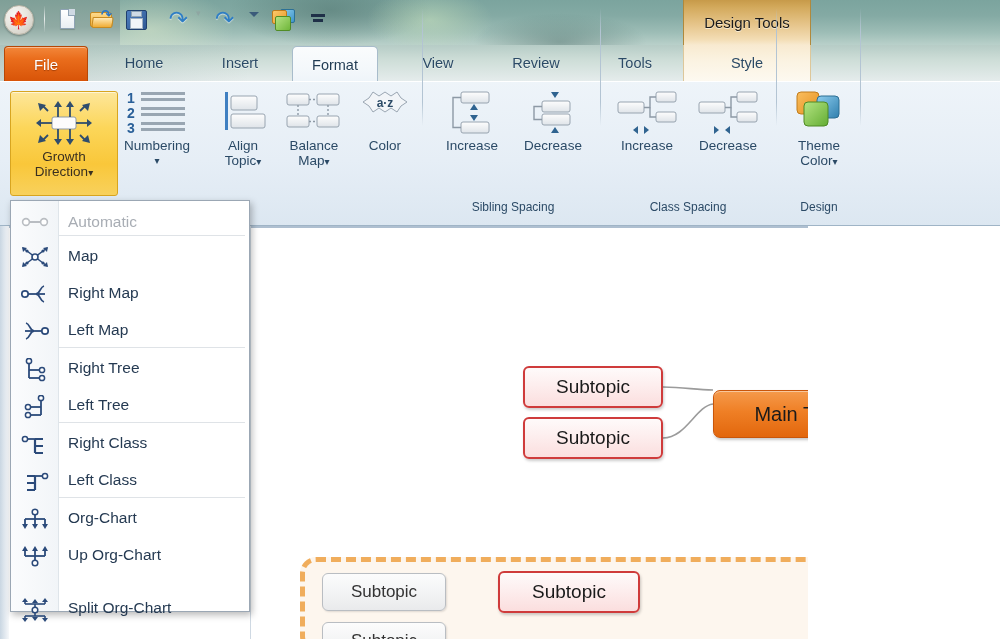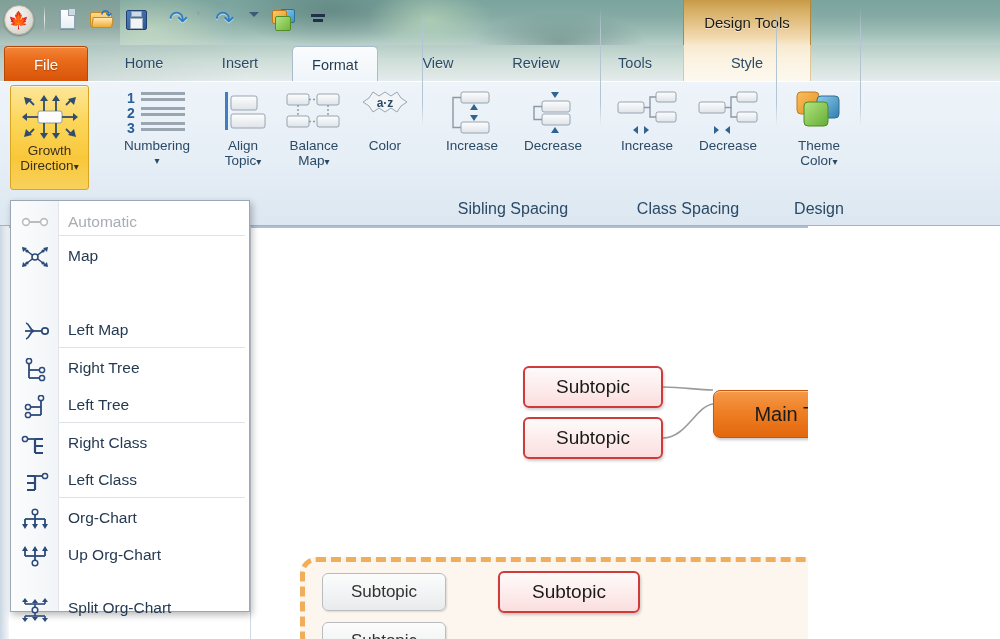--- a/index.html
+++ b/index.html
@@ -152,35 +152,35 @@
   #ribbon {
     position:absolute; left:0; top:81px; width:1000px; height:145px;
     background: linear-gradient(to bottom, #eef4f9 0%, #e6eef6 55%, #dce7f1 100%);
     border-bottom:1px solid #9fb4c6;
   }
   #ribbon-top-hl { position:absolute; left:0; top:0; width:1000px; height:1px; background:#fff; }
 
   .grp-sep { position:absolute; top:8px; width:1px; height:118px;
     background: linear-gradient(to bottom, rgba(160,180,200,0), #b3c4d3 20%, #b3c4d3 80%, rgba(160,180,200,0)); }
   .grp-label {
-    position:absolute; font-size:16px; color:#2b4a66; text-align:center;
+    position:absolute; font-size:12px; color:#2b4a66; text-align:center;
     white-space:nowrap;
   }
 
   .rbtn {
     position:absolute; display:flex; flex-direction:column; align-items:center;
     cursor:pointer; font-size:13.5px; color:#2b4a66; line-height:15px;
     text-align:center;
   }
   .rbtn .lbl { white-space:nowrap; }
   .rbtn-ico { position:relative; }
 
   
   #btn-growth {
-    left:10px; top:85px; width:79px; height:105px;
+    left:10px; top:91px; width:108px; height:105px;
     background: linear-gradient(to bottom,#fde69a 0%,#fcd659 35%,#f9c73a 70%,#f8d15c 100%);
     border:1px solid #d8a520; border-radius:3px;
     box-shadow: inset 0 1px 0 rgba(255,255,255,.6);
     padding-top:5px;
   }
   #btn-growth .lbl { color:#3a3020; }
 
   
   #gd-menu {
     position:absolute; left:10px; top:200px; width:240px; height:412px;
@@ -646,20 +646,32 @@
         <circle cx="14" cy="11" r="3" fill="#fff" stroke="#2b4a7a" stroke-width="1.6"></circle>
         <circle cx="6" cy="5" r="1.6" fill="#2b4a7a"></circle>
           <circle cx="6" cy="17" r="1.6" fill="#2b4a7a"></circle>
         <circle cx="22" cy="5" r="1.6" fill="#2b4a7a"></circle>
           <circle cx="22" cy="17" r="1.6" fill="#2b4a7a"></circle>
       </svg>
     </div>
     <div class="mi-lbl">Map</div>
   </div>
 
+  <div class="mi" style="top:73px;">
+    <div class="mi-ico">
+      <svg width="28" height="22" viewBox="0 0 28 22">
+        <circle cx="4" cy="11" r="3.2" fill="#fff" stroke="#2b4a7a" stroke-width="1.7"></circle>
+        <line x1="7" y1="11" x2="15" y2="11" stroke="#2b4a7a" stroke-width="1.8"></line>
+        <path d="M15,11 C19,11 19,4 23,3" stroke="#2b4a7a" stroke-width="1.8" fill="none"></path>
+        <path d="M15,11 C19,11 19,18 23,19" stroke="#2b4a7a" stroke-width="1.8" fill="none"></path>
+        <line x1="15" y1="11" x2="24" y2="11" stroke="#2b4a7a" stroke-width="1.8"></line>
+      </svg>
+    </div>
+    <div class="mi-lbl">Right Map</div>
+  </div>
 
   <div class="mi" style="top:110px;">
     <div class="mi-ico">
       <svg width="28" height="22" viewBox="0 0 28 22">
         <circle cx="24" cy="11" r="3.2" fill="#fff" stroke="#2b4a7a" stroke-width="1.7"></circle>
         <line x1="21" y1="11" x2="13" y2="11" stroke="#2b4a7a" stroke-width="1.8"></line>
         <path d="M13,11 C9,11 9,4 5,3" stroke="#2b4a7a" stroke-width="1.8" fill="none"></path>
         <path d="M13,11 C9,11 9,18 5,19" stroke="#2b4a7a" stroke-width="1.8" fill="none"></path>
         <line x1="13" y1="11" x2="4" y2="11" stroke="#2b4a7a" stroke-width="1.8"></line>
       </svg>

